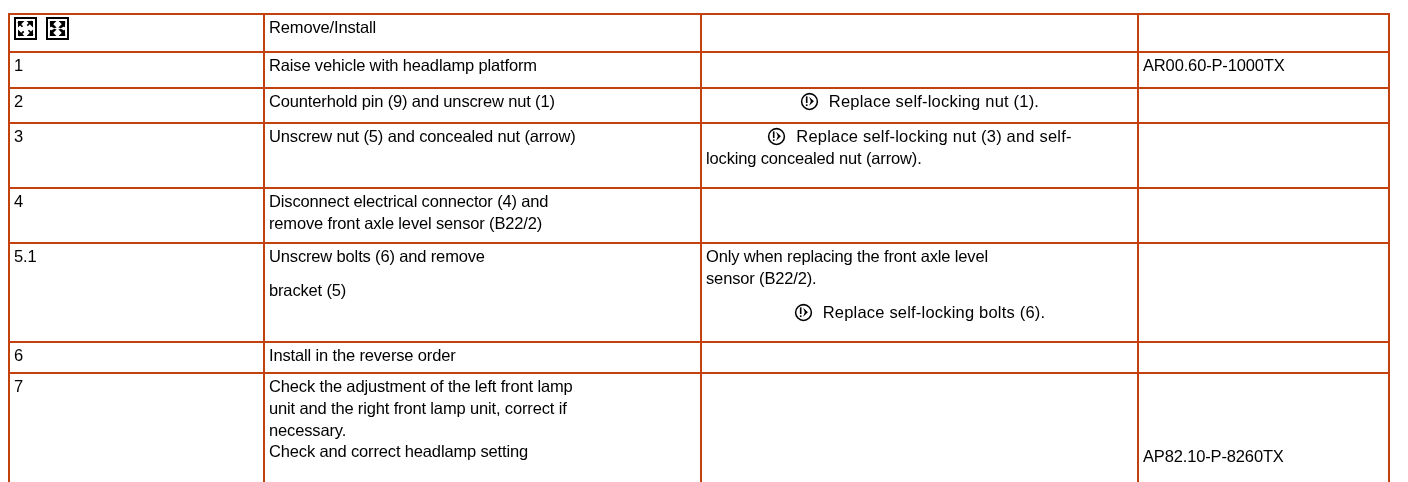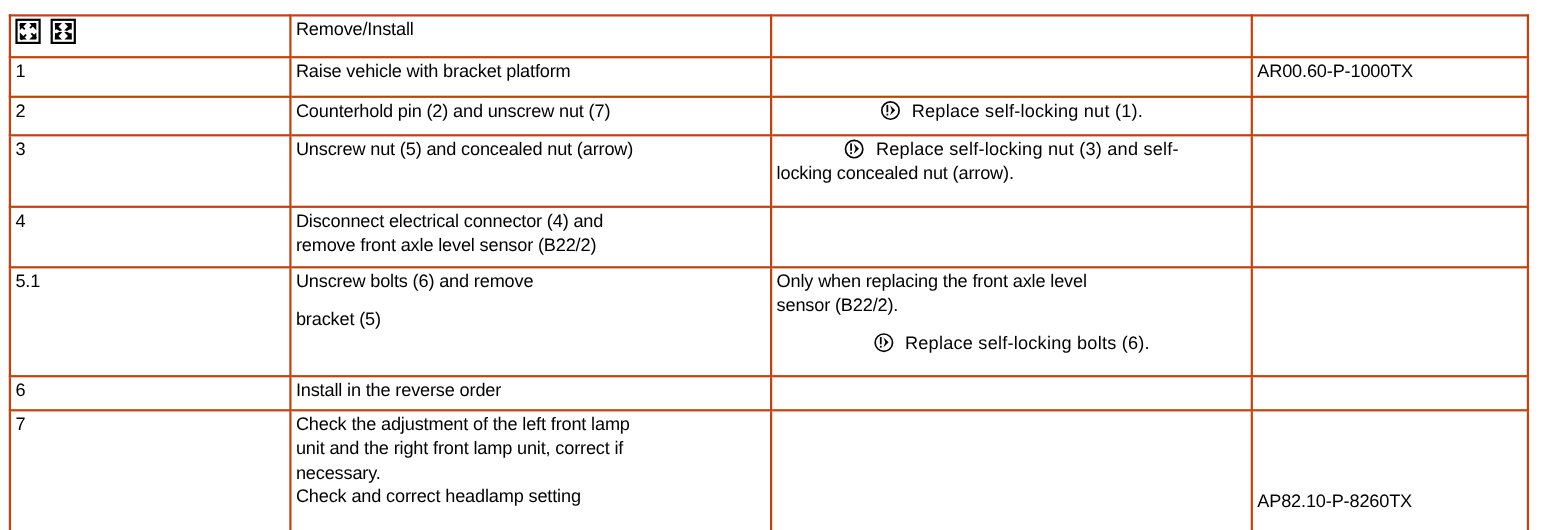--- a/index.html
+++ b/index.html
@@ -158,34 +158,34 @@
         <td>
           <span class="cell-text"></span>
         </td>
       </tr>
 
       <tr class="r-1">
         <td>
           <span class="line">1</span>
         </td>
         <td>
-          <span class="line">Raise vehicle with bracket platform</span>
+          <span class="line">Raise vehicle with headlamp platform</span>
         </td>
         <td></td>
         <td>
           <span class="line">AR00.60-P-1000TX</span>
         </td>
       </tr>
 
       <tr class="r-2">
         <td>
           <span class="line">2</span>
         </td>
         <td>
-          <span class="line">Counterhold pin (2) and unscrew nut (7)</span>
+          <span class="line">Counterhold pin (9) and unscrew nut (1)</span>
         </td>
         <td>
           <span class="note-line">
             <span class="sym">
               <svg width="19" height="19" viewBox="0 0 20 20">
                 <circle cx="10" cy="10" r="8.3" fill="none" stroke="#000" stroke-width="1.6"></circle>
                 <rect x="6.2" y="4.6" width="1.7" height="7.0" fill="#000"></rect>
                 <rect x="6.2" y="13.0" width="1.7" height="1.8" fill="#000"></rect>
                 <polygon points="9.6,5.0 14.6,9.7 9.6,14.4 11.4,9.7" fill="#000"></polygon>
               </svg>

